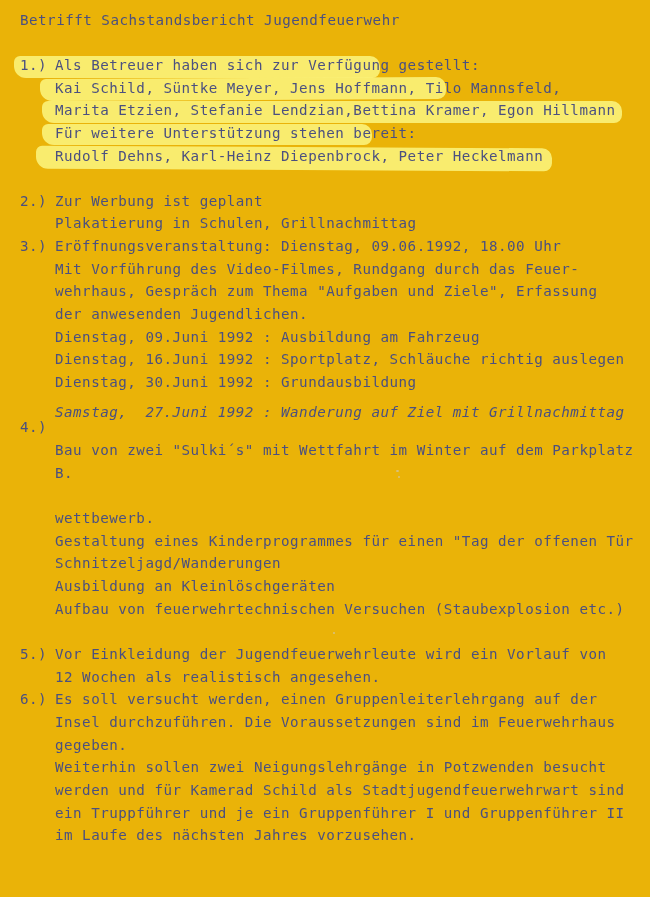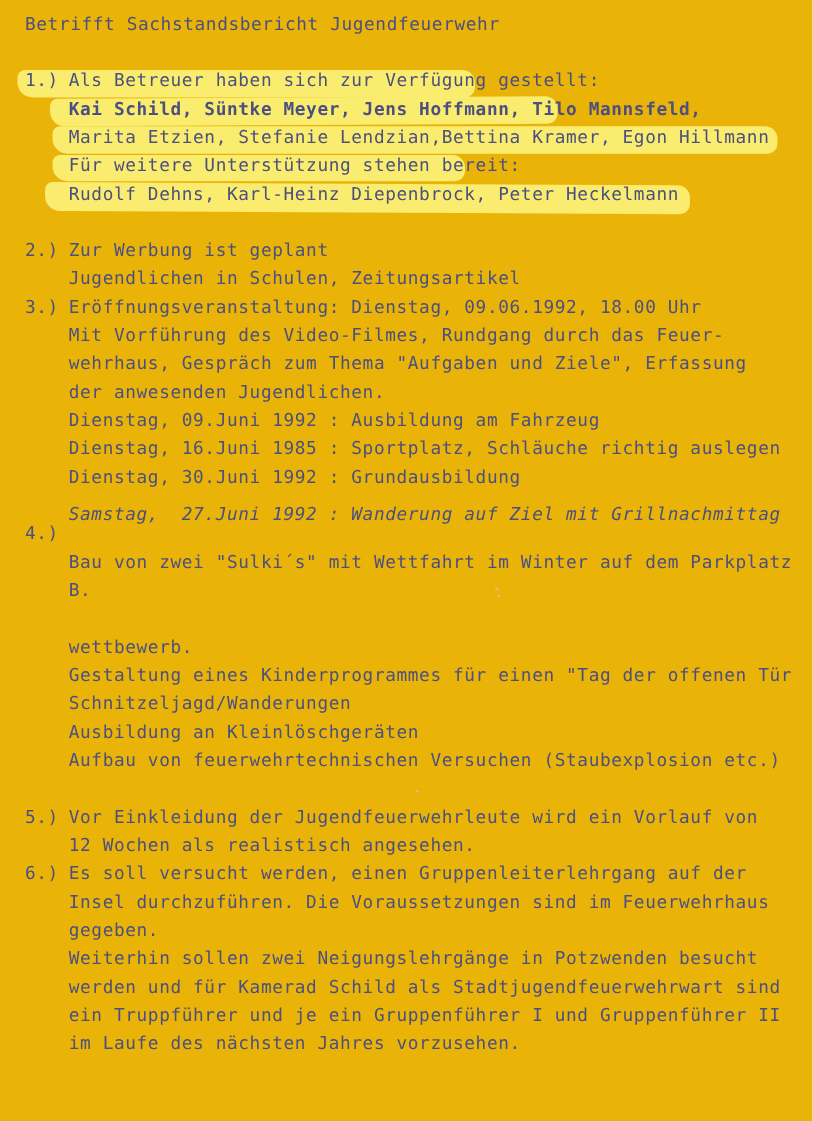--- a/index.html
+++ b/index.html
@@ -52,36 +52,36 @@
   <div class="hl" style="left:14px; top:56px; width:366px; height:22px;"></div>
   <div class="hl" style="left:40px; top:78px; width:406px; height:22px; transform:rotate(-0.3deg);"></div>
   <div class="hl" style="left:42px; top:101px; width:580px; height:22px;"></div>
   <div class="hl" style="left:42px; top:124px; width:330px; height:21px;"></div>
   <div class="hl" style="left:36px; top:147px; width:516px; height:23px; transform:rotate(0.3deg);"></div>
 
   <div class="line num" style="top:11px;">Betrifft Sachstandsbericht Jugendfeuerwehr</div>
 
   <div class="line num" style="top:56px;">1.)</div>
   <div class="line ind" style="top:56px;">Als Betreuer haben sich zur Verfügung gestellt:</div>
-  <div class="line ind" style="top:79px;font-weight:bold;">Kai Schild, Süntke Meyer, Jens Hoffmann, Tilo Mannsfeld,</div>
+  <div class="line ind" style="top:79px;">Kai Schild, Süntke Meyer, Jens Hoffmann, Tilo Mannsfeld,</div>
   <div class="line ind" style="top:101px;">Marita Etzien, Stefanie Lendzian,Bettina Kramer, Egon Hillmann</div>
   <div class="line ind" style="top:124px;">Für weitere Unterstützung stehen bereit:</div>
   <div class="line ind" style="top:147px;">Rudolf Dehns, Karl-Heinz Diepenbrock, Peter Heckelmann</div>
 
   <div class="line num" style="top:192px;">2.)</div>
   <div class="line ind" style="top:192px;">Zur Werbung ist geplant</div>
-  <div class="line ind" style="top:214px;">Jugendlichen in Schulen, Zeitungsartikel</div>
+  <div class="line ind" style="top:214px;">Plakatierung in Schulen, Grillnachmittag</div>
 
   <div class="line num" style="top:237px;">3.)</div>
   <div class="line ind" style="top:237px;">Eröffnungsveranstaltung: Dienstag, 09.06.1992, 18.00 Uhr</div>
   <div class="line ind" style="top:260px;">Mit Vorführung des Video-Filmes, Rundgang durch das Feuer-</div>
   <div class="line ind" style="top:282px;">wehrhaus, Gespräch zum Thema "Aufgaben und Ziele", Erfassung</div>
   <div class="line ind" style="top:305px;">der anwesenden Jugendlichen.</div>
   <div class="line ind" style="top:328px;">Dienstag, 09.Juni 1992 : Ausbildung am Fahrzeug</div>
-  <div class="line ind" style="top:350px;">Dienstag, 16.Juni 1985 : Sportplatz, Schläuche richtig auslegen</div>
+  <div class="line ind" style="top:350px;">Dienstag, 16.Juni 1992 : Sportplatz, Schläuche richtig auslegen</div>
   <div class="line ind" style="top:373px;">Dienstag, 30.Juni 1992 : Grundausbildung</div>
   <div class="line ind" style="top:403px;font-style:italic;">Samstag,  27.Juni 1992 : Wanderung auf Ziel mit Grillnachmittag</div>
 
   <div class="line num" style="top:418px;">4.)</div>
   <div class="line ind" style="top:441px;">Bau von zwei "Sulki´s" mit Wettfahrt im Winter auf dem Parkplatz</div>
   <div class="line ind" style="top:464px;">B.</div>
   <div class="line ind" style="top:509px;">wettbewerb.</div>
   <div class="line ind" style="top:532px;">Gestaltung eines Kinderprogrammes für einen "Tag der offenen Tür</div>
   <div class="line ind" style="top:554px;">Schnitzeljagd/Wanderungen</div>
   <div class="line ind" style="top:577px;">Ausbildung an Kleinlöschgeräten</div>

